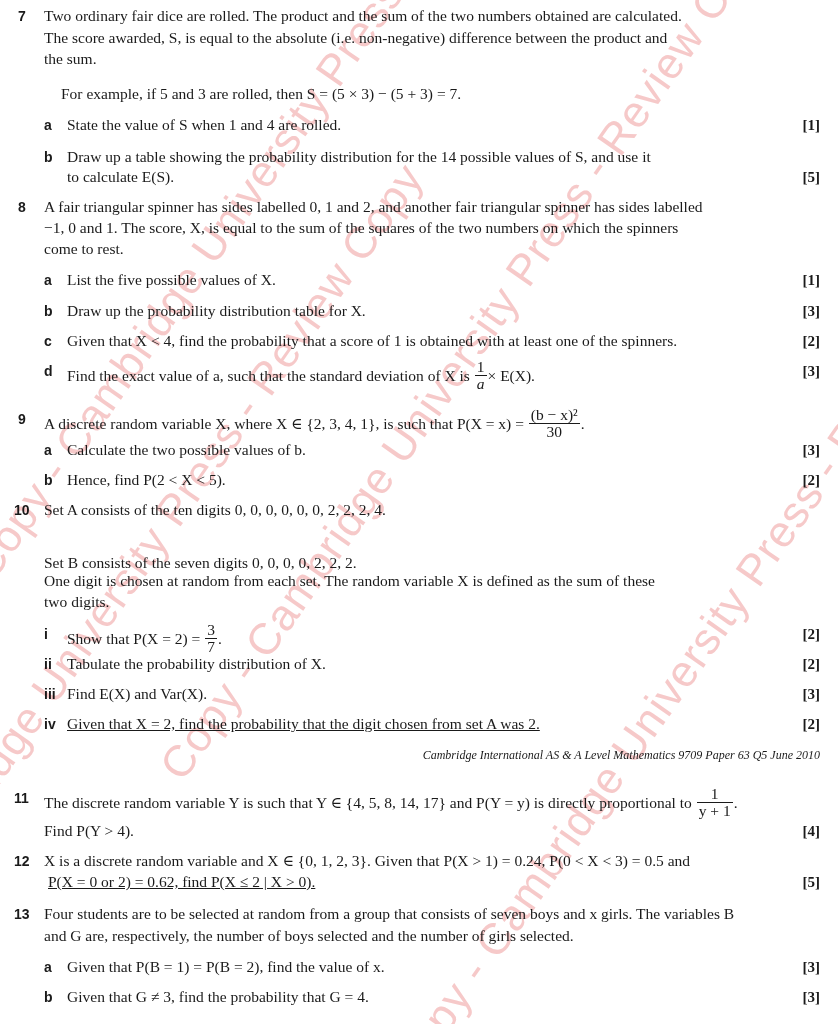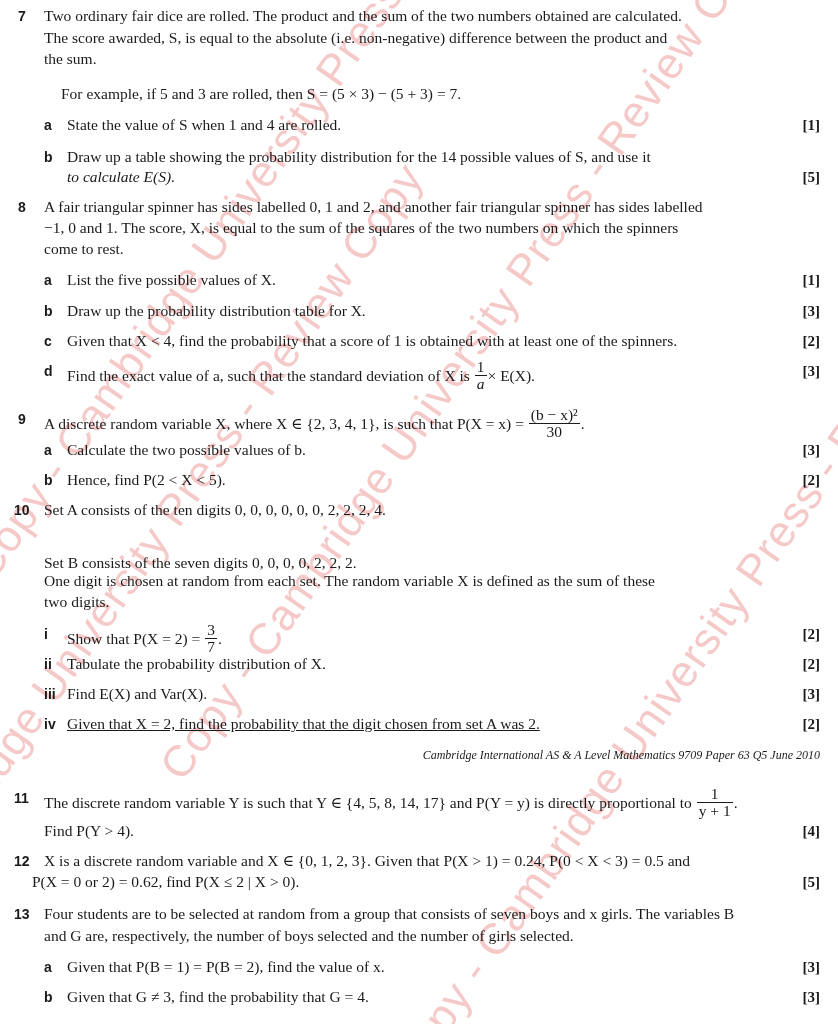--- a/index.html
+++ b/index.html
@@ -57,21 +57,21 @@
   <div class="line" style="top:115px;">
       <span class="plabel">a</span>
       <span class="txt" style="left:67px;">State the value of S when 1 and 4 are rolled.</span>
       <span class="marks">[1]</span>
     </div>
   <div class="line" style="top:147px;">
       <span class="plabel">b</span>
       <span class="txt" style="left:67px;">Draw up a table showing the probability distribution for the 14 possible values of S, and use it</span>
     </div>
   <div class="line" style="top:167px;">
-      <span class="txt" style="left:67px;font-style:italic;">to calculate E(S).</span>
+      <span class="txt" style="left:67px;">to calculate E(S).</span>
       <span class="marks">[5]</span>
     </div>
 </div>
 
 <div>
   <div class="line" style="top:197px;">
       <span class="qnum" style="left:18px;">8</span>
       <span class="txt" style="left:44px;">A fair triangular spinner has sides labelled 0, 1 and 2, and another fair triangular spinner has sides labelled</span>
     </div>
   <div class="line" style="top:218px;">
@@ -168,21 +168,21 @@
       <span class="marks">[4]</span>
     </div>
 </div>
 
 <div>
   <div class="line" style="top:851px;">
       <span class="qnum" style="left:14px;">12</span>
       <span class="txt" style="left:44px;">X is a discrete random variable and X ∈ {0, 1, 2, 3}. Given that P(X &gt; 1) = 0.24,  P(0 &lt; X &lt; 3) = 0.5 and</span>
     </div>
   <div class="line" style="top:872px;">
-      <span class="txt" style="left:32px;">P(X = 0  or  2) = 0.62, find P(X ≤ 2 | X &gt; 0).</span>
+      <span class="txt" style="left:48px;text-decoration:underline;">P(X = 0  or  2) = 0.62, find P(X ≤ 2 | X &gt; 0).</span>
       <span class="marks">[5]</span>
     </div>
 </div>
 
 <div>
   <div class="line" style="top:904px;">
       <span class="qnum" style="left:14px;">13</span>
       <span class="txt" style="left:44px;">Four students are to be selected at random from a group that consists of seven boys and x girls. The variables B</span>
     </div>
   <div class="line" style="top:926px;">

